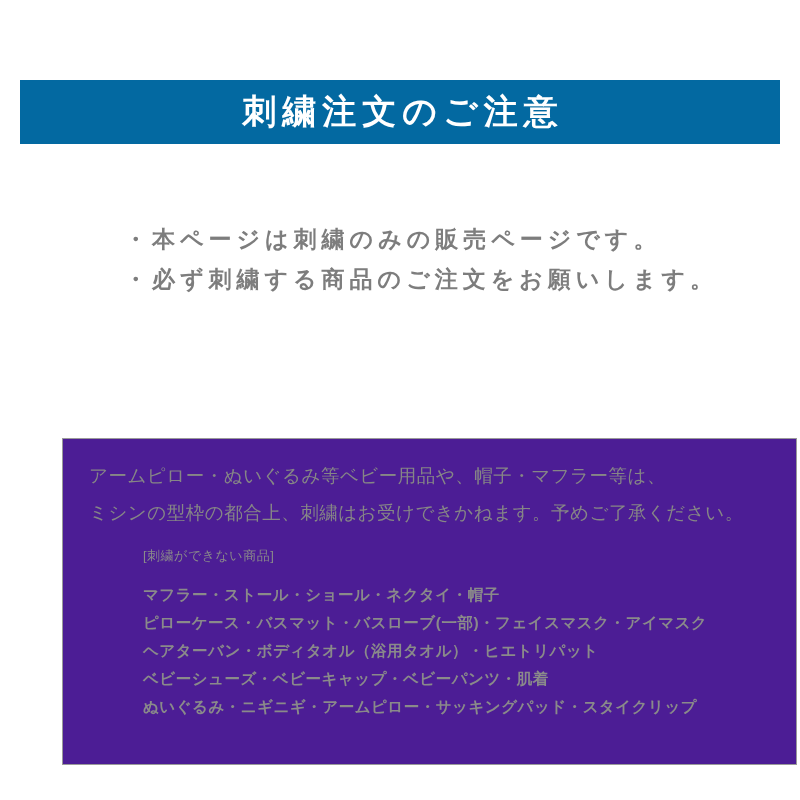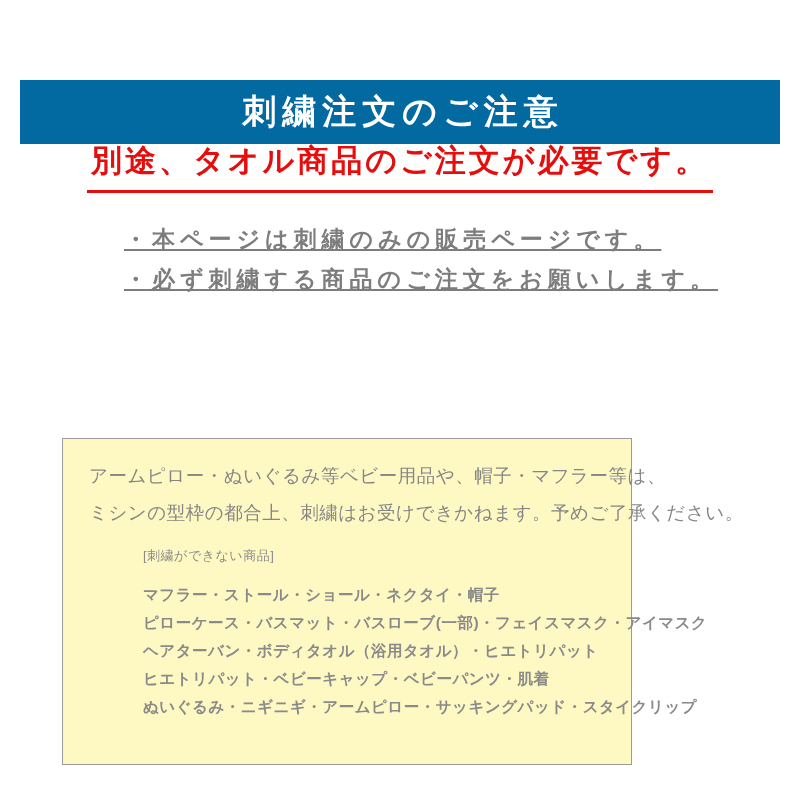--- a/index.html
+++ b/index.html
@@ -52,43 +52,42 @@
     position: absolute;
     left: 124px; top: 219px;
   }
   .bullet {
     color: #7d7d7d;
     font-size: 23px;
     font-weight: bold;
     letter-spacing: 5px;
     line-height: 40px;
     white-space: nowrap;
-    text-decoration: underline;
   }
 
   
   .notes {
     position: absolute;
     left: 145px; top: 311px;
   }
   .note {
     color: #c4423c;
     font-size: 17px;
     letter-spacing: 0.5px;
     line-height: 31px;
     white-space: nowrap;
   }
 
   
   .notice-box {
     position: absolute;
     left: 62px; top: 438px;
-    width: 570px; height: 327px;
+    width: 735px; height: 327px;
     border: 1px solid #9a9a9a;
-    background: #fef9c3;
+    background: #4c1d95;
     box-sizing: border-box;
   }
   .box-par {
     position: absolute;
     left: 26px; top: 18px;
     margin: 0;
     color: #868686;
     font-size: 18.5px;
     letter-spacing: 0.5px;
     line-height: 37px;
@@ -117,39 +116,36 @@
 </style>
 </head>
 <body>
 
 <div class="page">
 
   <div class="banner">
     <span class="banner-title">刺繍注文のご注意</span>
   </div>
 
-  <div class="headline-wrap">
-    <span class="headline">別途、タオル商品のご注文が必要です。</span>
-  </div>
 
   <div class="bullets">
     <div class="bullet">・本ページは刺繍のみの販売ページです。</div>
     <div class="bullet">・必ず刺繍する商品のご注文をお願いします。</div>
   </div>
 
 
   <div class="notice-box">
     <p class="box-par">
       <span>アームピロー・ぬいぐるみ等ベビー用品や、帽子・マフラー等は、</span><br>
       <span>ミシンの型枠の都合上、刺繍はお受けできかねます。予めご了承ください。</span>
     </p>
 
     <div class="box-list">
       <div class="list-title">[刺繍ができない商品]</div>
       <div class="list-item">マフラー・ストール・ショール・ネクタイ・帽子</div>
       <div class="list-item">ピローケース・バスマット・バスローブ(一部)・フェイスマスク・アイマスク</div>
       <div class="list-item">ヘアターバン・ボディタオル（浴用タオル）・ヒエトリパット</div>
-      <div class="list-item">ヒエトリパット・ベビーキャップ・ベビーパンツ・肌着</div>
+      <div class="list-item">ベビーシューズ・ベビーキャップ・ベビーパンツ・肌着</div>
       <div class="list-item">ぬいぐるみ・ニギニギ・アームピロー・サッキングパッド・スタイクリップ</div>
     </div>
   </div>
 
 </div>
 
 </body></html>

